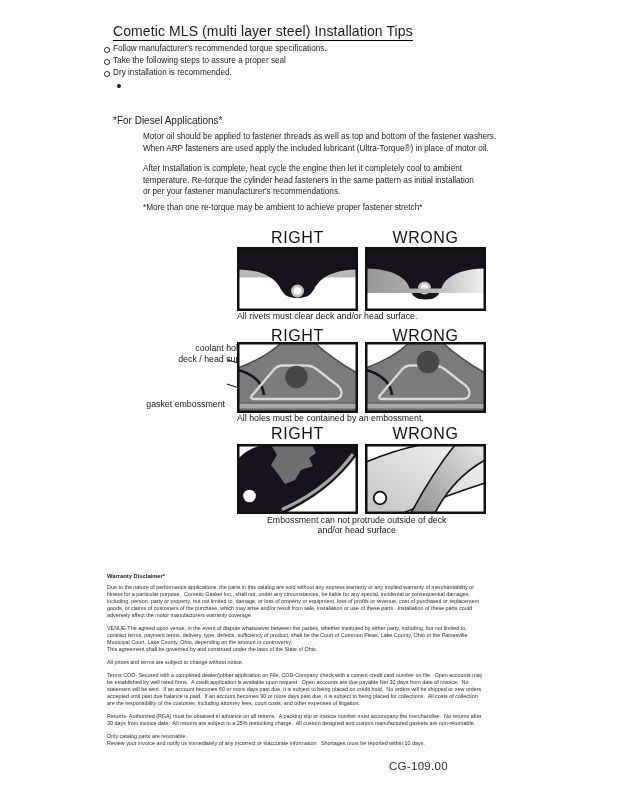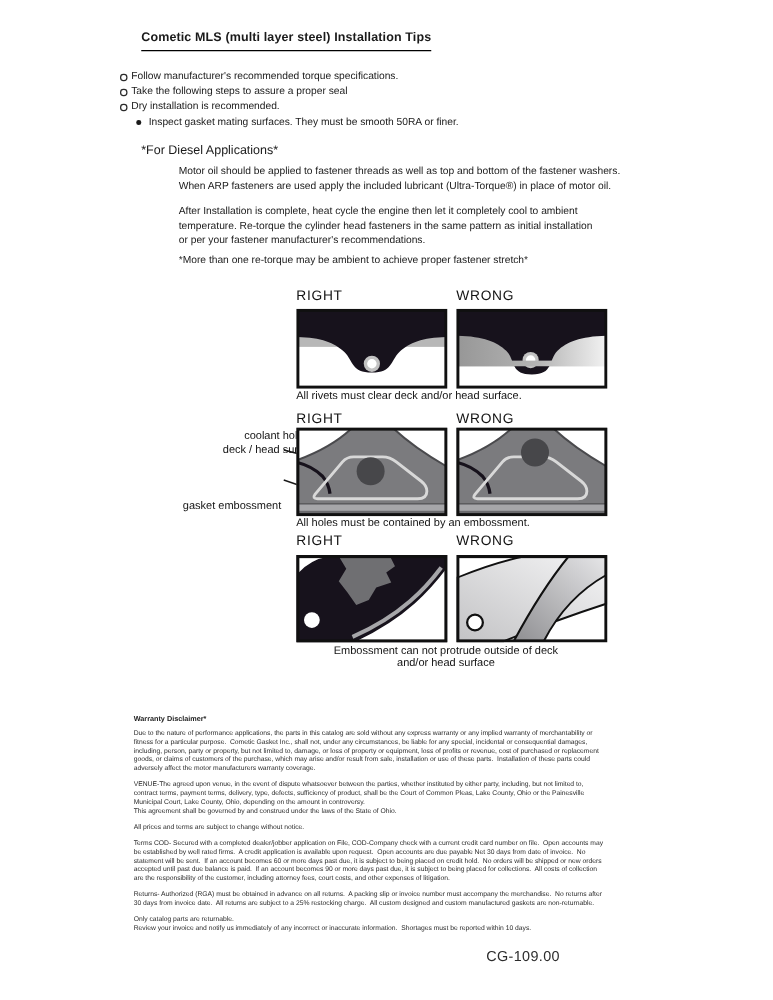--- a/index.html
+++ b/index.html
@@ -5,41 +5,41 @@
   html,body{margin:0;padding:0;}
   body{
     width:618px;height:800px;position:relative;background:#ffffff;overflow:hidden;
     font-family:"Liberation Sans","DejaVu Sans",sans-serif;color:#1a1a1a;
     -webkit-font-smoothing:antialiased;
   }
   .abs{position:absolute;}
   .pre{white-space:pre;margin-left:30px;}
 
   .title{
-    left:113px;top:25px;font-size:10px;font-weight:bold;line-height:12px;
+    left:113px;top:25px;font-size:14px;font-weight:normal;line-height:12px;
     border-bottom:1.6px solid #000;padding-bottom:2.5px;letter-spacing:.1px;
   }
 
-  .bullets{left:96px;top:43px;font-size:8.2px;line-height:12.2px;margin-top:12px;}
+  .bullets{left:104px;top:43px;font-size:8.2px;line-height:12.2px;}
   .b-row{position:relative;padding-left:9px;white-space:nowrap;}
   .b-row.sub{padding-left:23px;}
   .mk-circle{
     position:absolute;left:0;top:4px;width:3.6px;height:3.6px;border:0.9px solid #2a2a2a;
     border-radius:50%;display:inline-block;
   }
   .mk-dot{
     position:absolute;left:13px;top:4.2px;width:3.8px;height:3.8px;background:#1a1a1a;
     border-radius:50%;display:inline-block;
   }
 
   .diesel-h{left:113px;top:115px;font-size:10px;font-weight:normal;line-height:12px;text-align:right;}
   .bodypara{left:113px;font-size:8.2px;line-height:11.7px;}
   .p1{top:131px;} .p2{top:163px;} .note{top:202px;}
 
-  .dlabel{font-size:11px;letter-spacing:.6px;color:#121212;line-height:13px;text-align:left;width:121px;}
+  .dlabel{font-size:16px;letter-spacing:.6px;color:#121212;line-height:13px;text-align:center;width:121px;}
   .panel{width:121px;}
   .panel svg{display:block;}
   .caption{left:237px;font-size:8.8px;line-height:10px;color:#141414;text-align:center;}
 
   .callout{left:120px;width:105px;text-align:right;font-size:8.8px;line-height:10.6px;color:#141414;}
 
   .fineprint{
     left:107px;top:584px;font-size:5.4px;line-height:6.9px;color:#2b2b2b;
   }
   .fineprint .fp-p{white-space:pre;margin:0 0 6.4px 0;}
@@ -60,21 +60,20 @@
   <div class="b-row">
     <span class="mk-circle"></span>
     <span>Take the following steps to assure a proper seal</span>
   </div>
   <div class="b-row">
     <span class="mk-circle"></span>
     <span>Dry installation is recommended.</span>
   </div>
   <div class="b-row sub">
     <span class="mk-dot"></span>
-    <span>Inspect gasket mating surfaces.  They must be smooth 50RA or finer.</span>
   </div>
 </div>
 
 <div class="abs diesel-h">*For Diesel Applications*</div>
 <div class="abs bodypara pre p1">Motor oil should be applied to fastener threads as well as top and bottom of the fastener washers.
 When ARP fasteners are used apply the included lubricant (Ultra-Torque®) in place of motor oil.</div>
 <div class="abs bodypara pre p2">After Installation is complete, heat cycle the engine then let it completely cool to ambient
 temperature. Re-torque the cylinder head fasteners in the same pattern as initial installation
 or per your fastener manufacturer's recommendations.</div>
 <div class="abs bodypara pre note">*More than one re-torque may be ambient to achieve proper fastener stretch*</div>

